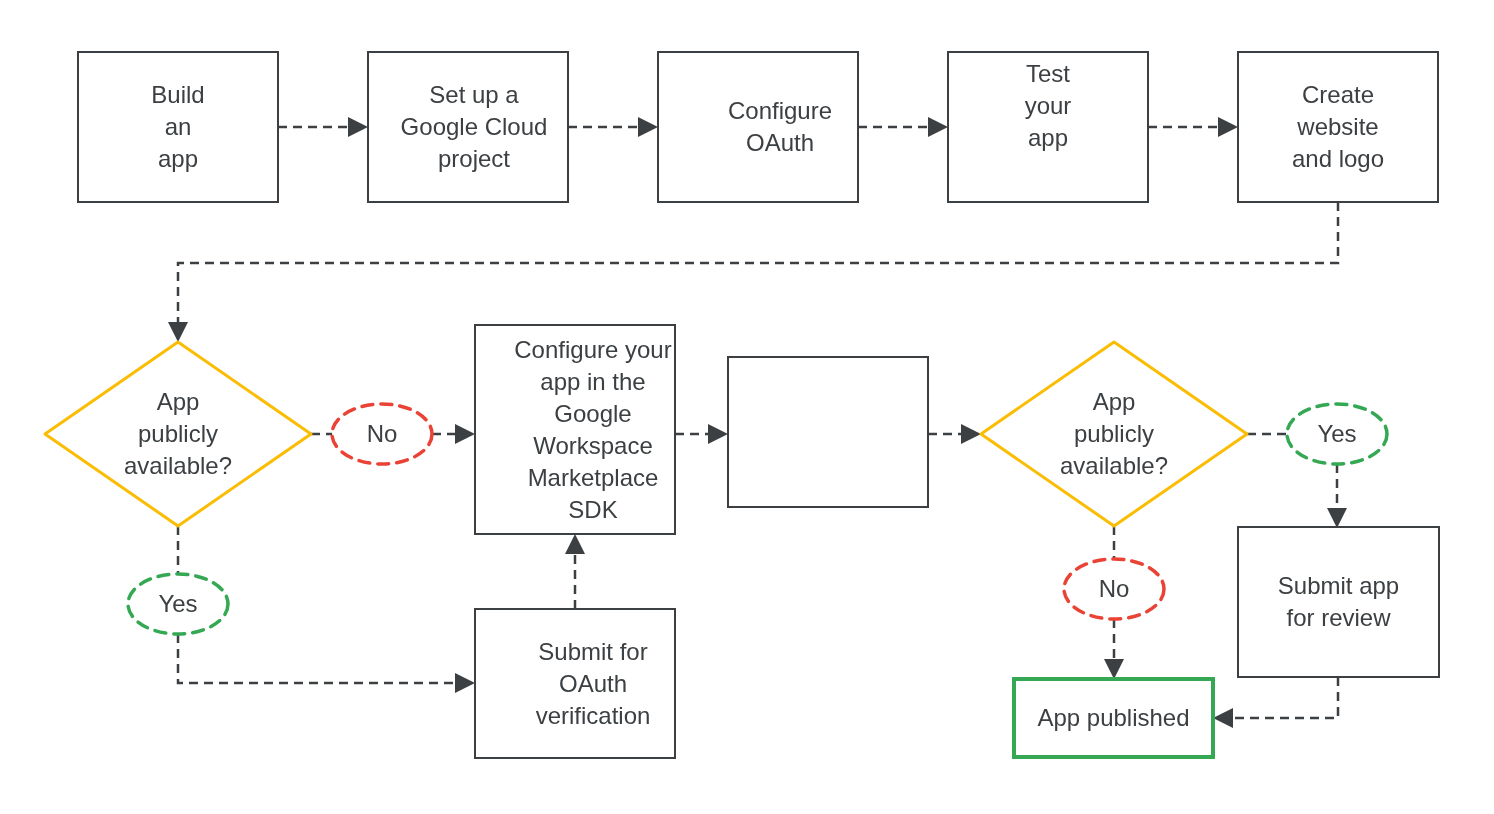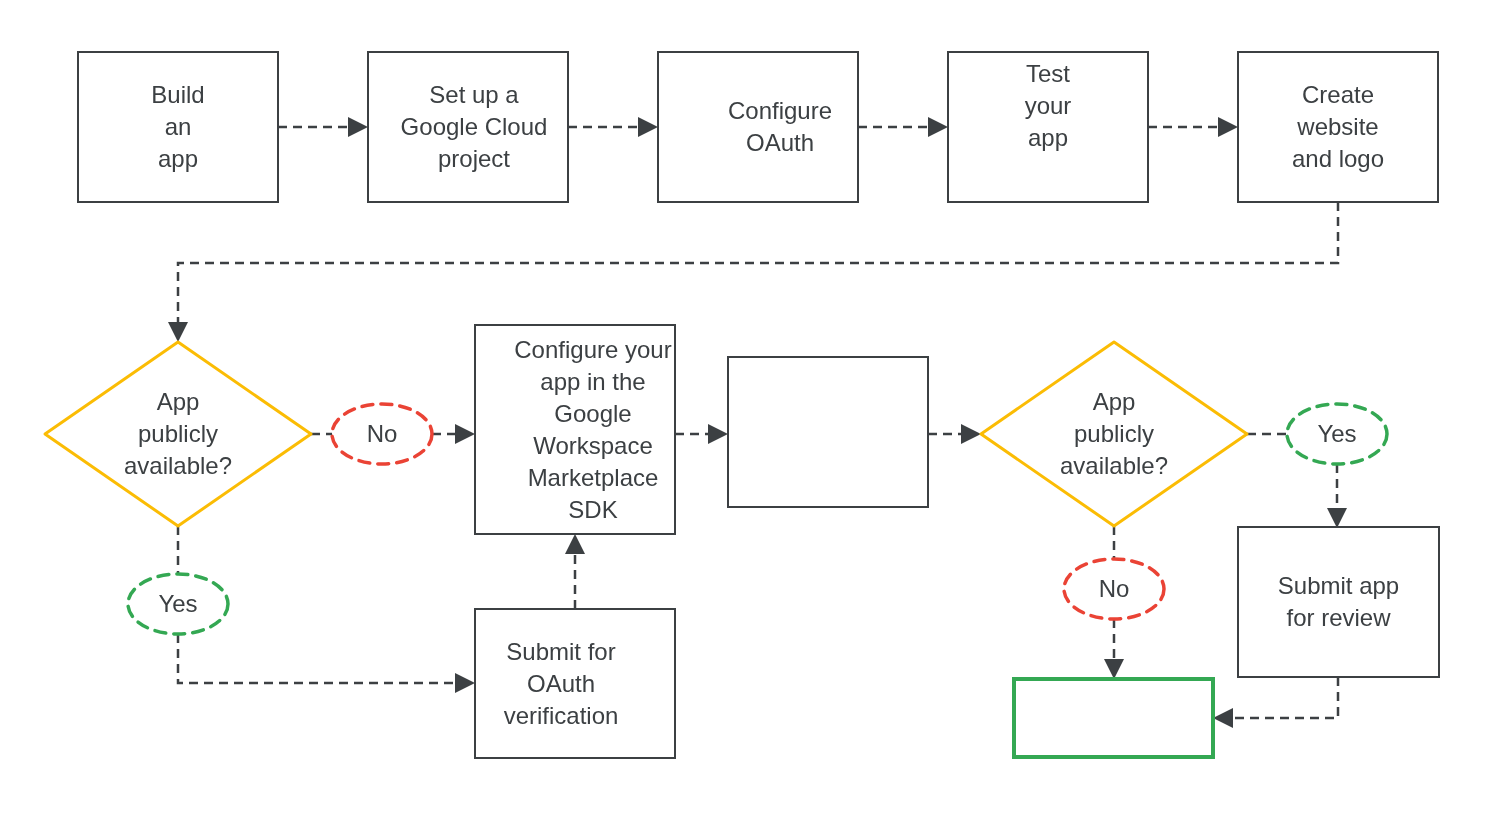--- a/index.html
+++ b/index.html
@@ -105,26 +105,27 @@
 available?</div>
   <div class="label" style="left:332px; top:404px; width:100px; height:60px;">No</div>
   <div class="label" style="left:128px; top:574px; width:100px; height:60px;">Yes</div>
 
   <div class="label" style="left:475px; top:325px; width:236px; height:209px;">Configure your
 app in the
 Google
 Workspace
 Marketplace
 SDK</div>
-  <div class="label" style="left:475px; top:609px; width:172px; height:149px;">Submit for
+  <div class="label" style="left:475px; top:609px; width:172px; height:149px;padding-left:32px;">Submit for
 OAuth
 verification</div>
 
   <div class="label" style="left:981px; top:342px; width:266px; height:184px;">App
 publicly
 available?</div>
   <div class="label" style="left:1287px; top:404px; width:100px; height:60px;">Yes</div>
   <div class="label" style="left:1064px; top:559px; width:100px; height:60px;">No</div>
 
   <div class="label" style="left:1238px; top:527px; width:201px; height:150px;">Submit app
 for review</div>
+  <div class="label" style="left:1014px; top:679px; width:199px; height:78px;">App published</div>
 
 </div>
 
 </body></html>

